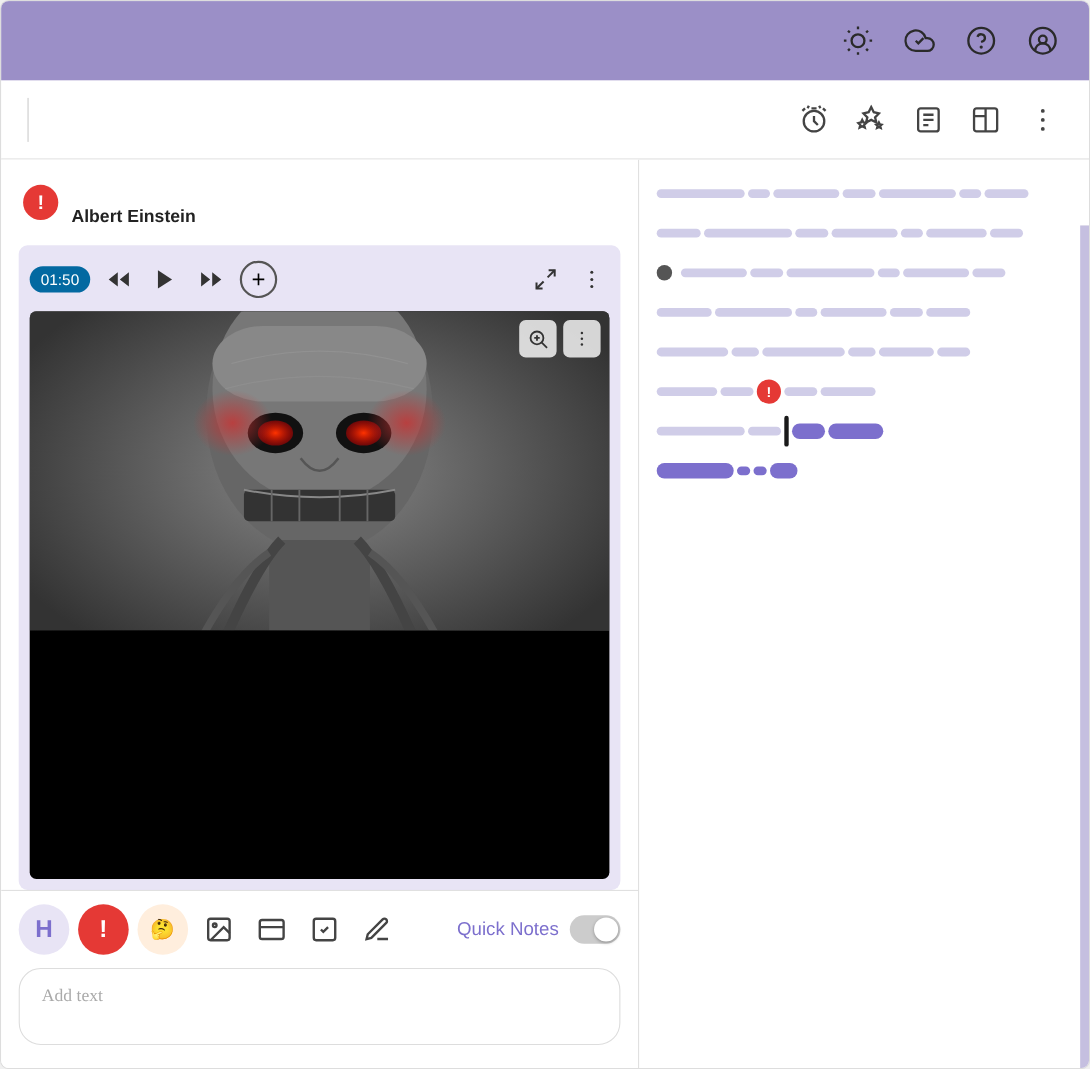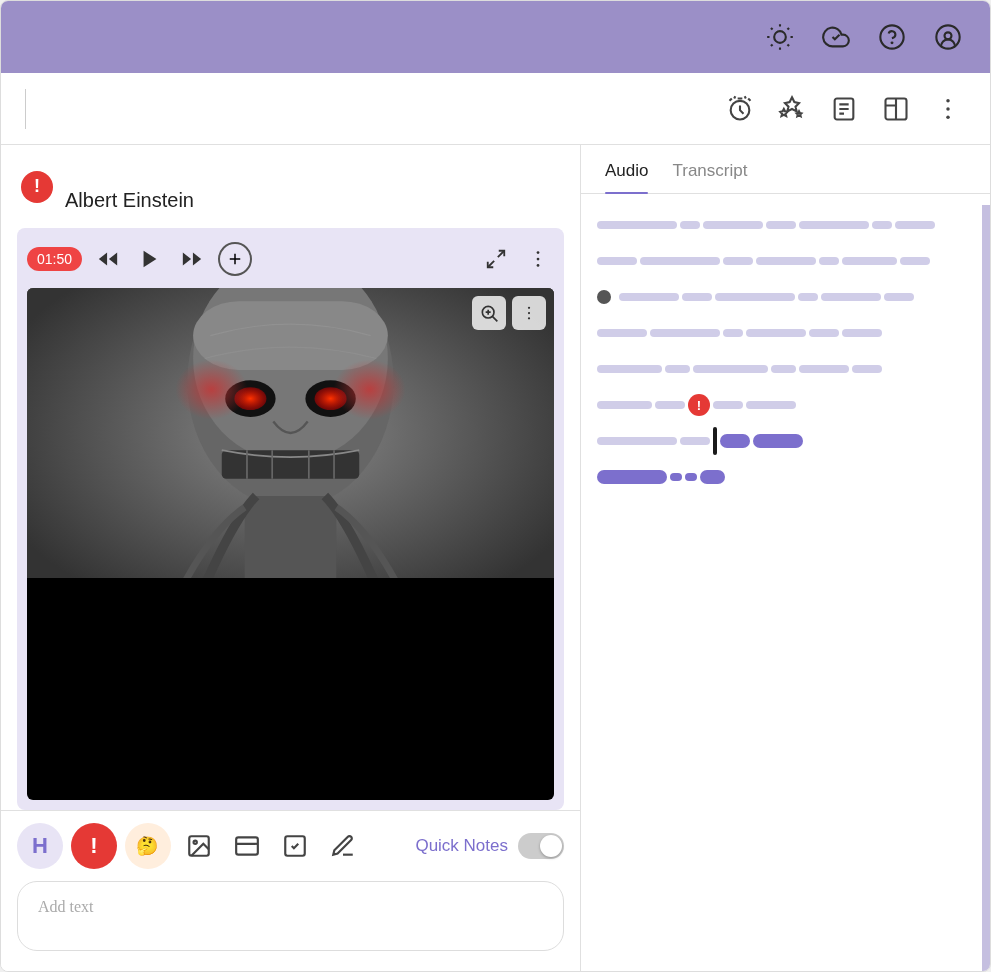--- a/index.html
+++ b/index.html
@@ -97,22 +97,22 @@
       border-radius: 50%;
       display: flex;
       align-items: center;
       justify-content: center;
       color: white;
       font-weight: bold;
       font-size: 18px;
       flex-shrink: 0;
     }
     .video-title {
-      font-size: 20px;
-      font-weight: 400;
+      font-size: 16px;
+      font-weight: 700;
       color: #222;
       margin-top: 28px;
     }
 
     
     .player-area {
       background: #e8e4f5;
       margin: 0 16px;
       border-radius: 8px;
       padding: 10px;
@@ -121,21 +121,21 @@
       flex-direction: column;
       gap: 8px;
     }
     .player-controls {
       display: flex;
       align-items: center;
       gap: 10px;
       padding: 4px 0;
     }
     .time-badge {
-      background: #ef4444;
+      background: #0369a1;
       color: #fff;
       border-radius: 16px;
       padding: 4px 10px;
       font-size: 14px;
       font-weight: 500;
     }
     .ctrl-btn {
       width: 32px;
       height: 32px;
       display: flex;
@@ -638,24 +638,20 @@
       </div>
 
       <div class="add-text-area">
         <textarea class="add-text-input" placeholder="Add text" style=""></textarea>
       </div>
 
     </div>
 
     <div class="right-panel">
 
-      <div class="panel-tabs">
-        <div class="panel-tab active">Audio</div>
-        <div class="panel-tab">Transcript</div>
-      </div>
 
       <div class="audio-waveform">
 
         <div class="waveform-row">
           <div class="wf-bar-group">
             <div class="wf-bar" style="height:8px;width:80px;"></div>
             <div class="wf-bar" style="height:8px;width:20px;"></div>
             <div class="wf-bar" style="height:8px;width:60px;"></div>
             <div class="wf-bar" style="height:8px;width:30px;"></div>
             <div class="wf-bar" style="height:8px;width:70px;"></div>

